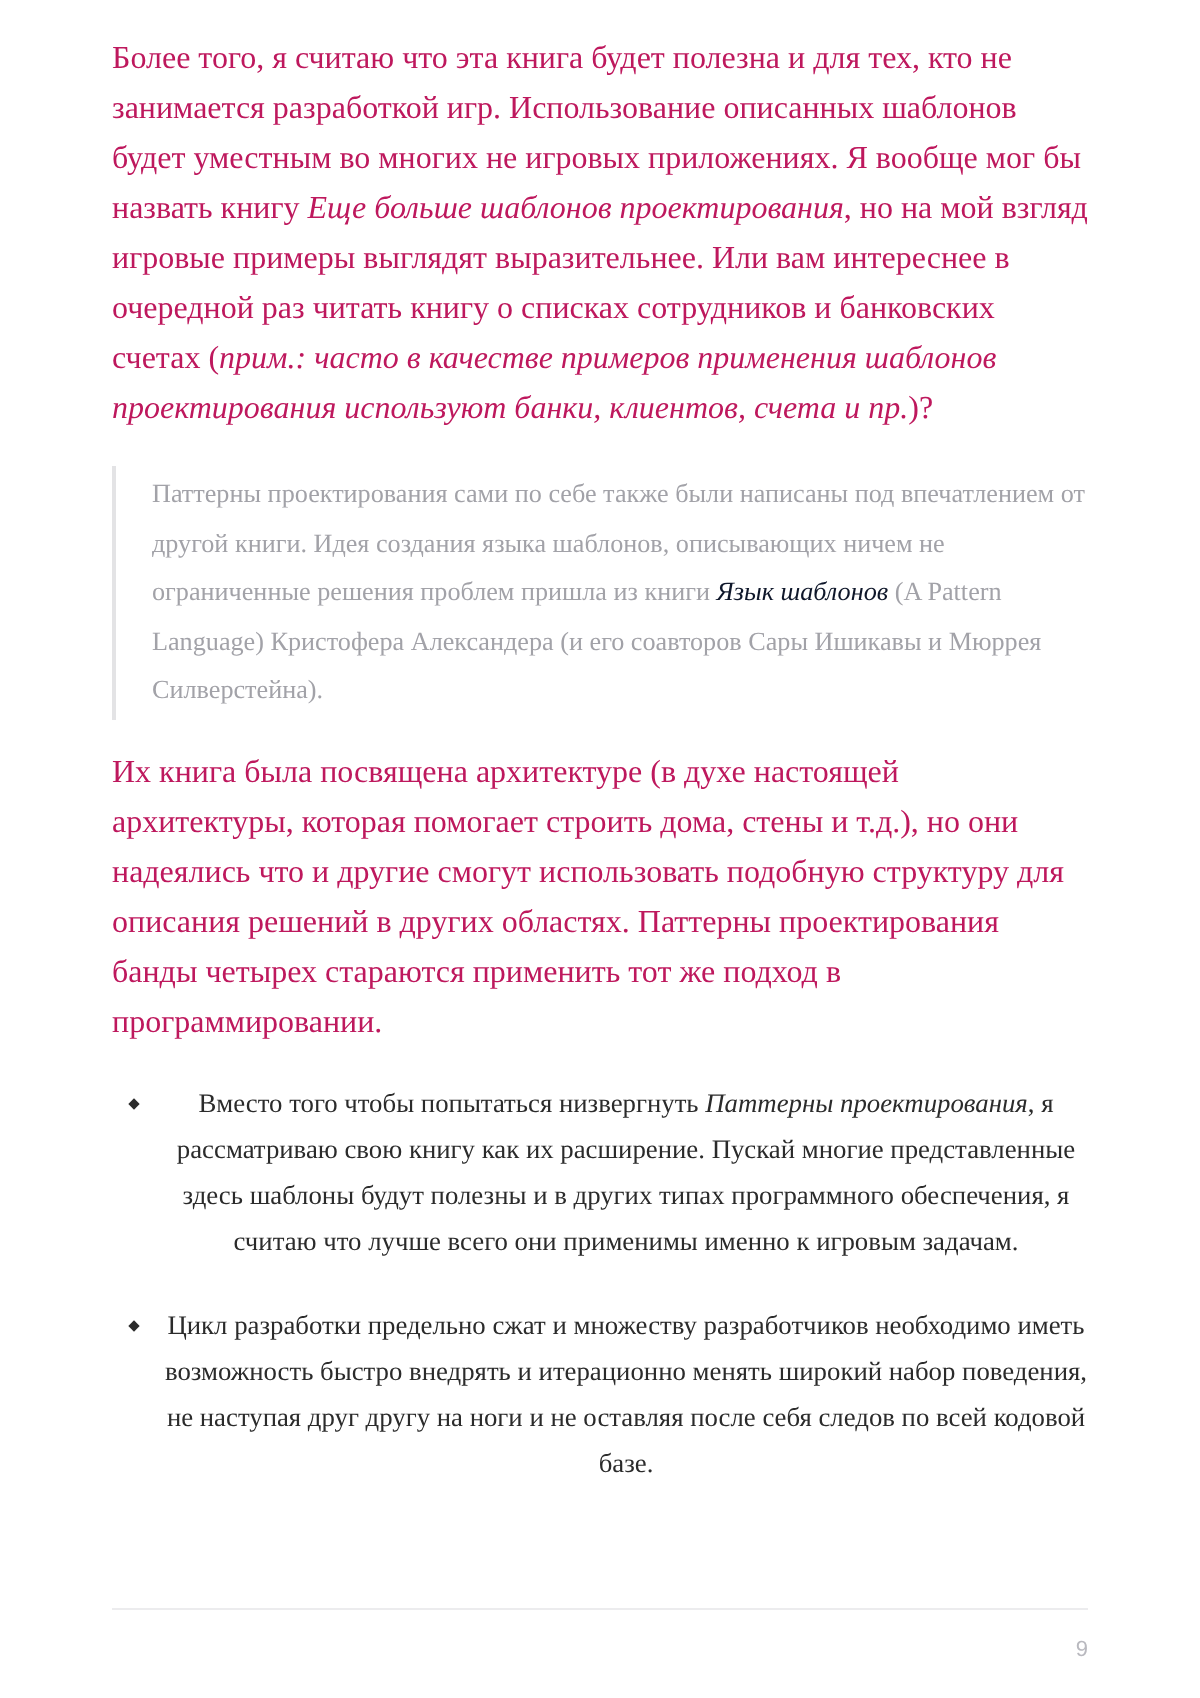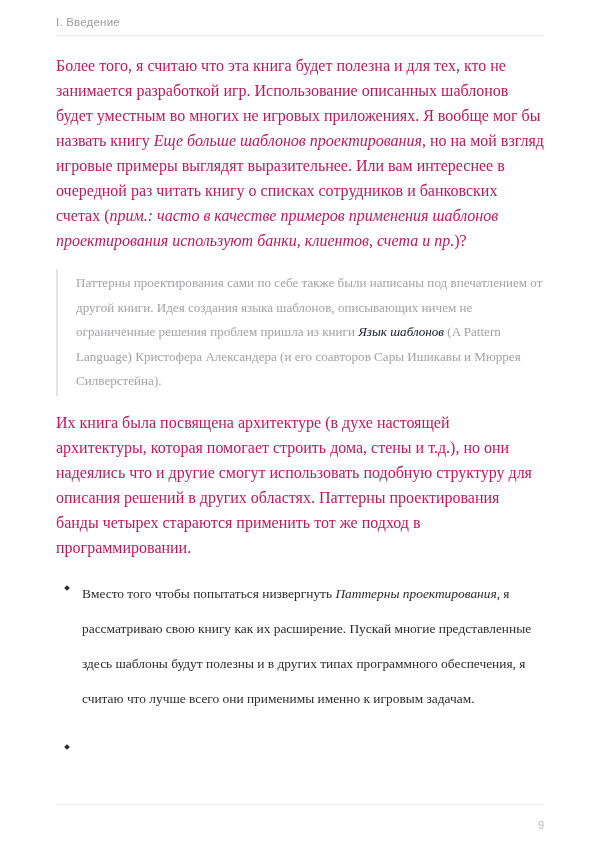--- a/index.html
+++ b/index.html
@@ -74,21 +74,22 @@
   ul.bullets {
     margin: 14px 0 0 0;
     padding: 0;
     list-style: none;
   }
   ul.bullets > li {
     position: relative;
     margin: 0 0 19px 0;
     padding-left: 26px;
     font-size: 13.4px;
-    line-height: 35px;
+    line-height: 23px;
+    text-align: center;
   }
   ul.bullets > li:last-child { margin-bottom: 0; }
   ul.bullets > li .dot {
     position: absolute;
     left: 9px;
     top: 10px;
     width: 4px;
     height: 4px;
     background: #2b2b2b;
     transform: rotate(45deg);
@@ -108,43 +109,40 @@
     font-family: "Liberation Sans", "DejaVu Sans", sans-serif;
     font-size: 11px;
     color: #b9b9bf;
   }
 </style>
 </head>
 <body>
 
 <div class="page">
 
-  <div class="page-header">
-    <div class="header-title">I. Введение</div>
-  </div>
 
   <div class="content">
 
     <p class="para"><span>Более того, я считаю что эта книга будет полезна и для тех, кто не занимается разработкой игр. Использование описанных шаблонов будет уместным во многих не игровых приложениях. Я вообще мог бы назвать книгу </span><em class="ital">Еще больше шаблонов проектирования</em><span>, но на мой взгляд игровые примеры выглядят выразительнее. Или вам интереснее в очередной раз читать книгу о списках сотрудников и банковских счетах (</span><em class="ital">прим.: часто в качестве примеров применения шаблонов проектирования используют банки, клиентов, счета и пр.</em><span>)?</span></p>
 
     <blockquote class="quote">
       <p><span>Паттерны проектирования сами по себе также были написаны под впечатлением от другой книги. Идея создания языка шаблонов, описывающих ничем не ограниченные решения проблем пришла из книги </span><a class="link" href="#">Язык шаблонов</a><span> (A Pattern Language) Кристофера Александера (и его соавторов Сары Ишикавы и Мюррея Силверстейна).</span></p>
     </blockquote>
 
     <p class="para"><span>Их книга была посвящена архитектуре (в духе настоящей архитектуры, которая помогает строить дома, стены и т.д.), но они надеялись что и другие смогут использовать подобную структуру для описания решений в других областях. Паттерны проектирования банды четырех стараются применить тот же подход в программировании.</span></p>
 
     <ul class="bullets">
 
       <li>
         <span class="dot"></span><span>Вместо того чтобы попытаться низвергнуть </span><em class="ital">Паттерны проектирования</em><span>, я рассматриваю свою книгу как их расширение. Пускай многие представленные здесь шаблоны будут полезны и в других типах программного обеспечения, я считаю что лучше всего они применимы именно к игровым задачам.</span>
       </li>
 
 
       <li>
-        <span class="dot"></span>
+        <span class="dot"></span><span>Цикл разработки предельно сжат и множеству разработчиков необходимо иметь возможность быстро внедрять и итерационно менять широкий набор поведения, не наступая друг другу на ноги и не оставляя после себя следов по всей кодовой базе.</span>
       </li>
 
     </ul>
   </div>
 
   <div class="page-footer">
     <span class="page-number">9</span>
   </div>
 
 </div>

